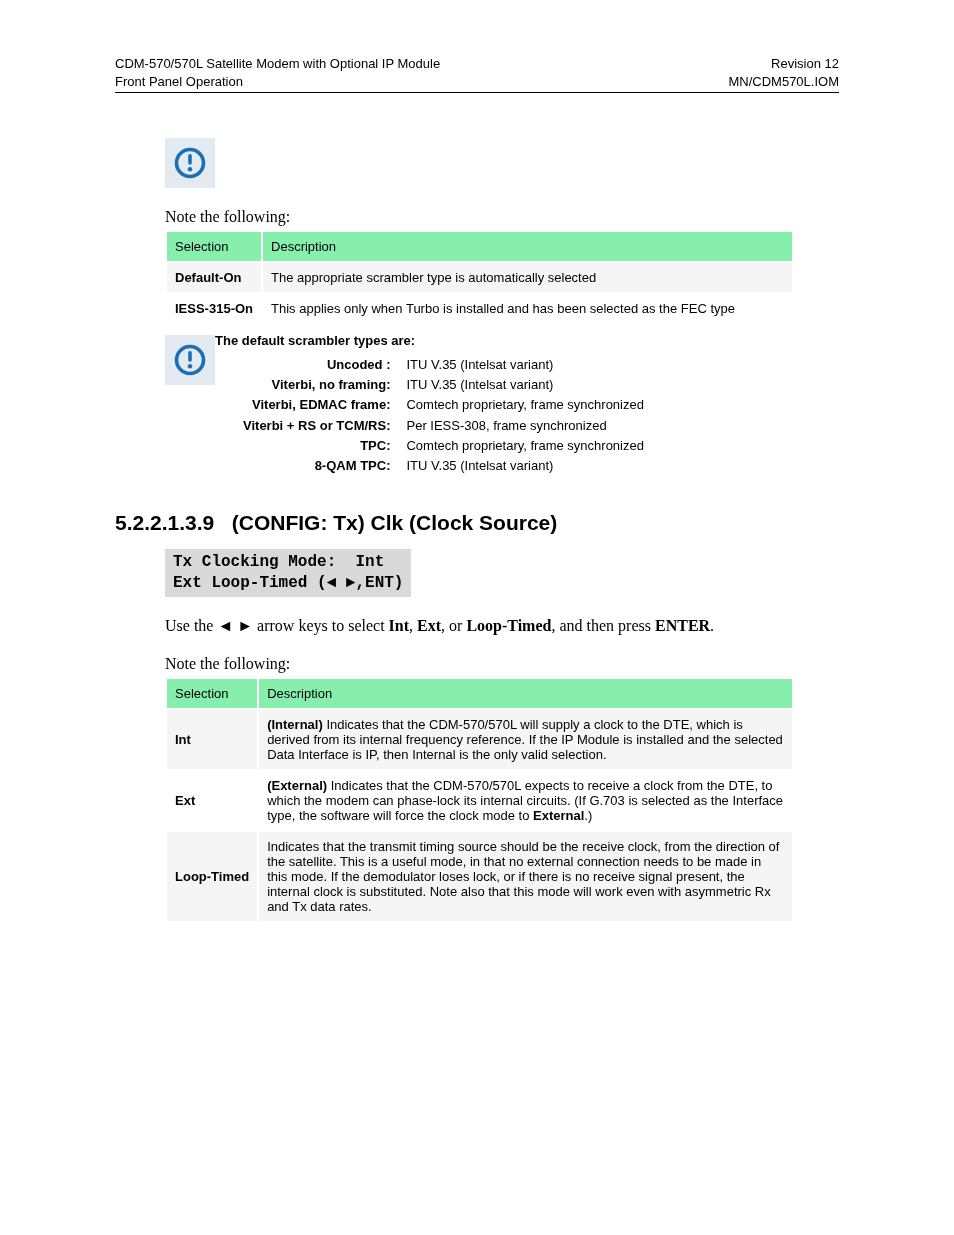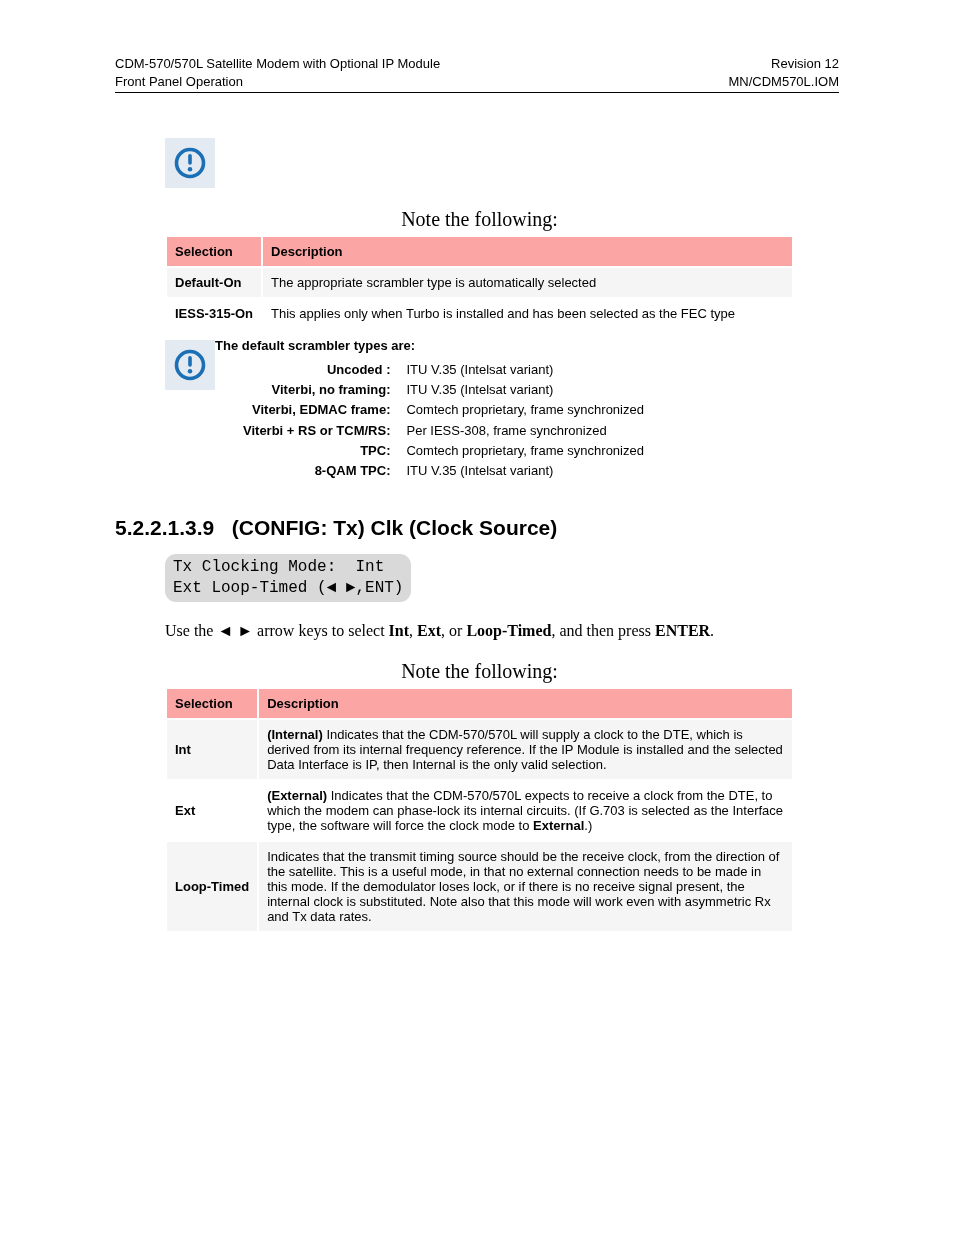--- a/index.html
+++ b/index.html
@@ -43,39 +43,38 @@
   .note-icon svg { width: 36px; height: 36px; }
   .note-text {
     font-size: 15px;
     font-style: italic;
     font-weight: bold;
     line-height: 1.35;
     text-align: justify;
   }
   .serif {
     font-family: "Times New Roman", Times, serif;
-    font-size: 20px;
-    text-align: center;
+    font-size: 16px;
   }
   .note-following { margin: 4px 45px 4px 50px; }
   table.data {
     border-collapse: collapse;
     width: calc(100% - 95px);
     margin: 4px 45px 0 50px;
     font-size: 13px;
   }
   table.data th, table.data td {
     border: 2px solid #fff;
     padding: 7px 8px;
     text-align: left;
     vertical-align: middle;
   }
   table.data th {
-    background: #fca5a5;
-    font-weight: bold;
+    background: #86efac;
+    font-weight: normal;
   }
   table.data tr:nth-child(even) td { background: #f5f5f5; }
   table.data tr:nth-child(odd) td { background: #fff; }
   table.data td.sel { font-weight: bold; white-space: nowrap; width: 72px; }
   .scrambler-block {
     display: flex;
     align-items: flex-start;
     margin: 6px 45px 0 50px;
   }
   .scrambler-intro {
@@ -95,27 +94,26 @@
   .scrambler-list .k { font-weight: bold; text-align: right; white-space: nowrap; }
   .section-heading {
     font-size: 21px;
     font-weight: bold;
     margin: 36px 0 14px 0;
   }
   .lcd {
     background: #d9d9d9;
     font-family: "Courier New", Courier, monospace;
     font-size: 16px;
-    font-weight: normal;
+    font-weight: bold;
     padding: 3px 8px;
     display: inline-block;
     margin: 0 0 12px 50px;
     line-height: 1.3;
     white-space: pre;
-    border-radius: 11px;
   }
   .body-para {
     font-family: "Times New Roman", Times, serif;
     font-size: 16px;
     margin: 6px 45px 18px 50px;
     line-height: 1.4;
   }
   .justify { text-align: justify; }
   .footer {
     position: absolute;

